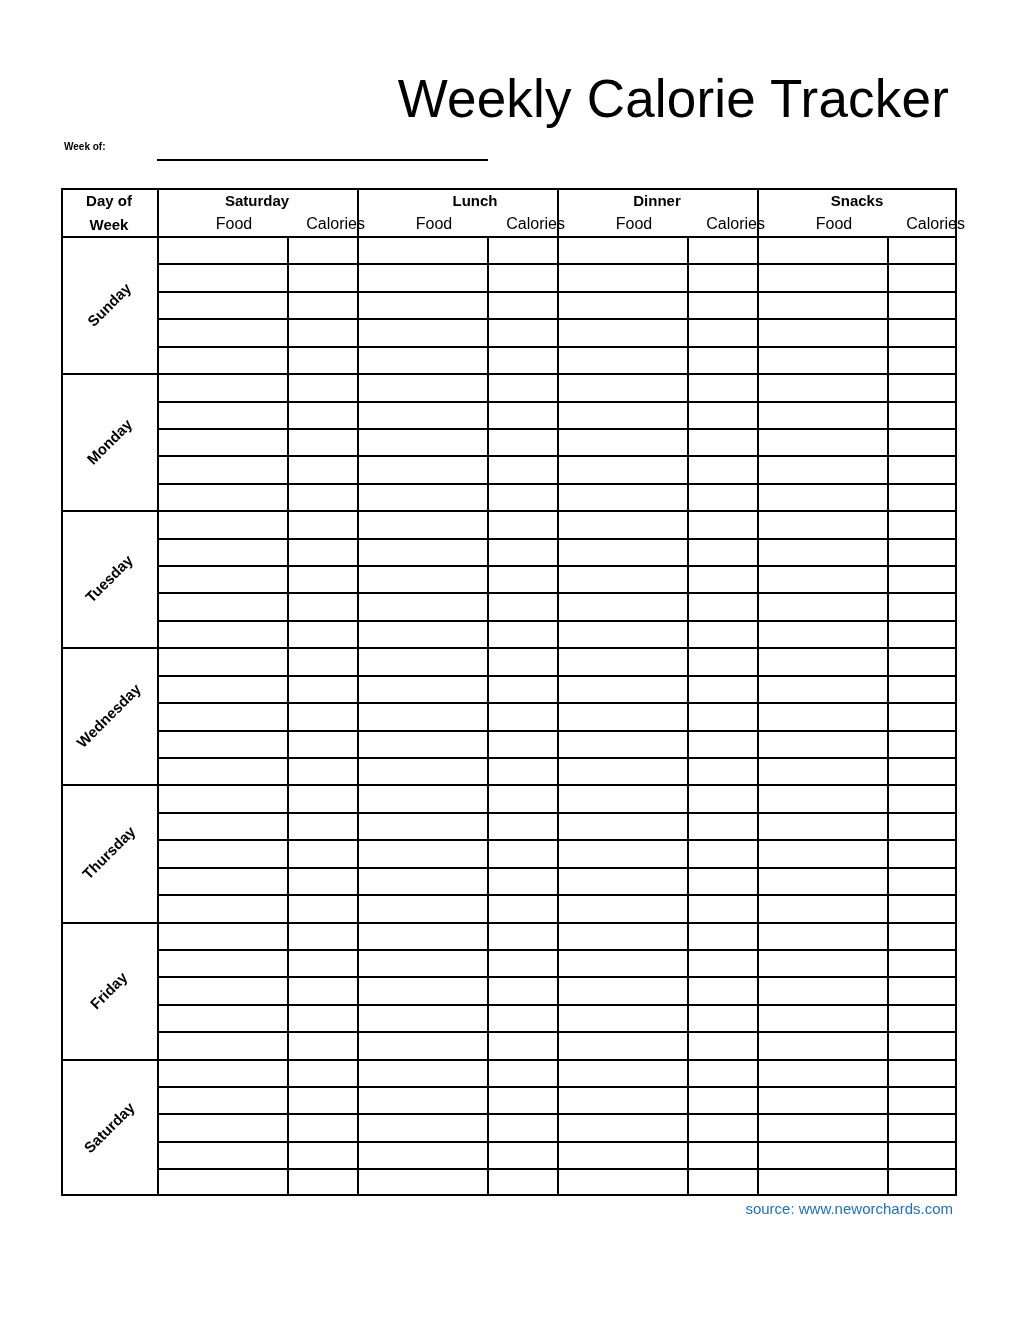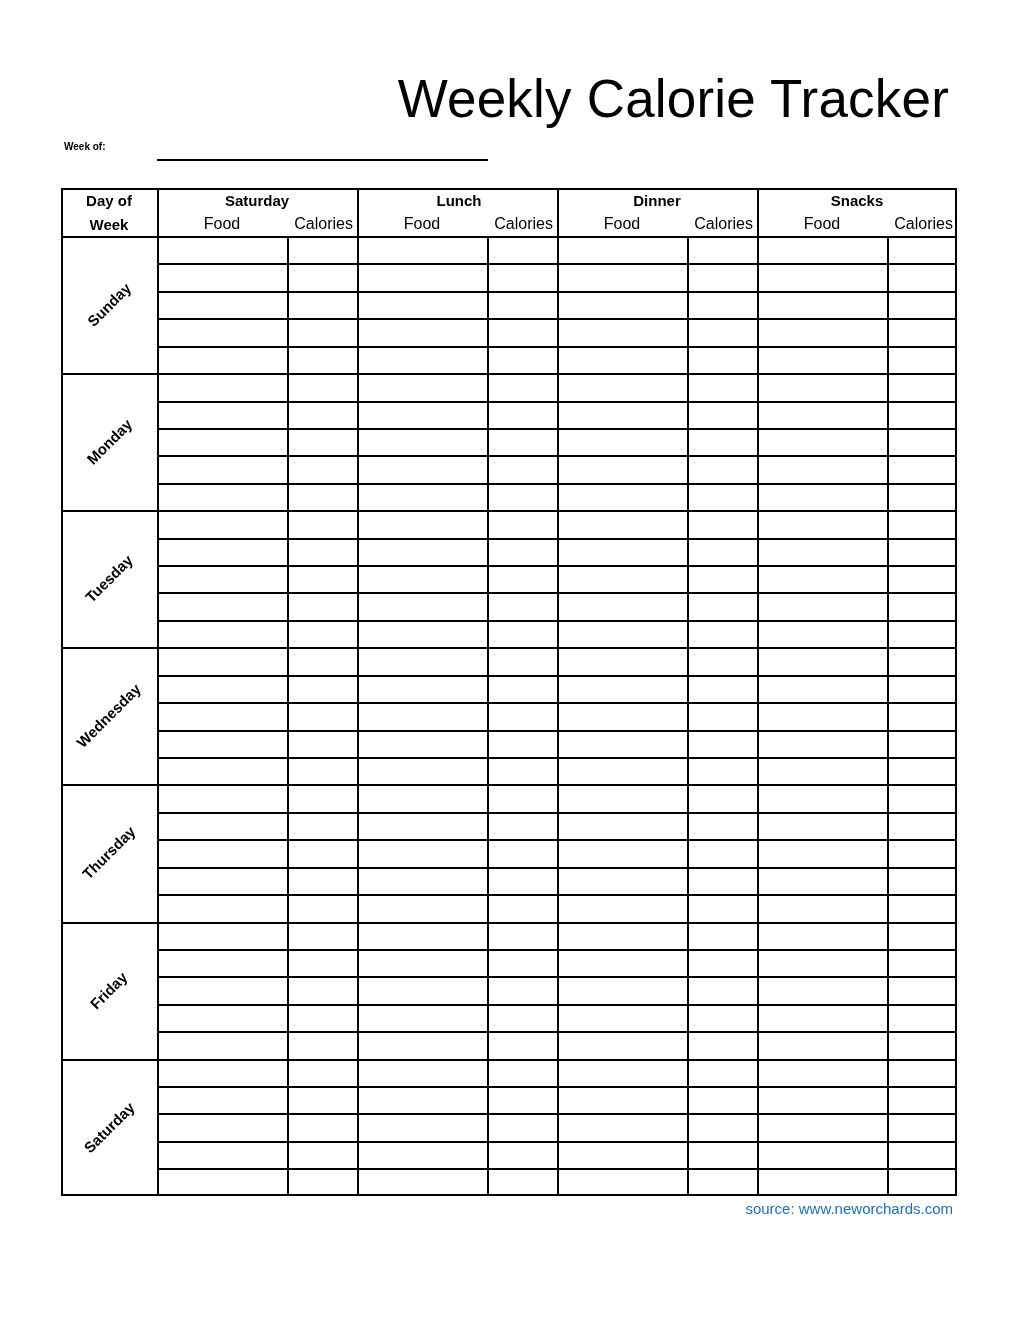--- a/index.html
+++ b/index.html
@@ -3,21 +3,21 @@
 <meta charset="utf-8">
 <style>
   html, body { margin: 0; padding: 0; background: #ffffff; }
   body { width: 1020px; height: 1320px; position: relative; font-family: "Liberation Sans", "DejaVu Sans", sans-serif; color: #000; }
   .title { position: absolute; right: 71px; top: 68px; font-size: 53px; font-weight: normal; letter-spacing: 0.2px; }
   .weekof-label { position: absolute; left: 64px; top: 141px; font-size: 10px; font-weight: bold; }
   .weekof-line { position: absolute; left: 157px; top: 159px; width: 331px; height: 2px; background: #000; }
   .grid { position: absolute; left: 61px; top: 188px; width: 896px; height: 1008px; }
   .hline, .vline { position: absolute; background: #000; }
   .hdr-meal { position: absolute; font-size: 15px; font-weight: bold; text-align: center; top: 4px; }
-  .hdr-sub { position: absolute; font-size: 16px; top: 27px; }
+  .hdr-sub { position: absolute; font-size: 16px; top: 27px; margin-left: 12px; }
   .hdr-day { position: absolute; left: 0; width: 96px; text-align: center; font-size: 15px; font-weight: bold; line-height: 24px; top: 1px; }
   .day-label { position: absolute; left: 0; width: 96px; height: 137px; display: flex; align-items: center; justify-content: center; }
   .day-label span { display: inline-block; transform: rotate(-45deg); font-size: 15px; font-weight: bold; white-space: nowrap; }
   .cell { position: absolute; }
   .source { position: absolute; right: 67px; top: 1200px; font-size: 15px; color: #1f6fb5; }
 </style>
 </head>
 <body>
 
 <div class="title">Weekly Calorie Tracker</div>
@@ -25,21 +25,21 @@
 <div class="weekof-line"></div>
 
 <div class="grid" id="grid">
   <div class="hdr-day">
     <div>Day of</div>
     <div>Week</div>
   </div>
 <div class="hdr-meal" style="left: 96px; width: 200px;">Saturday</div>
     <div class="hdr-sub" style="left: 96px; width: 130px; text-align: center;">Food</div>
     <div class="hdr-sub" style="left: 226px; width: 66px; text-align: right;">Calories</div>
-    <div class="hdr-meal" style="left: 280px; width: 236px;">Lunch</div>
+    <div class="hdr-meal" style="left: 296px; width: 236px;">Lunch</div>
     <div class="hdr-sub" style="left: 296px; width: 130px; text-align: center;">Food</div>
     <div class="hdr-sub" style="left: 426px; width: 66px; text-align: right;">Calories</div>
     <div class="hdr-meal" style="left: 496px; width: 200px; text-align: center;">Dinner</div>
     <div class="hdr-sub" style="left: 496px; width: 130px; text-align: center;">Food</div>
     <div class="hdr-sub" style="left: 626px; width: 66px; text-align: right;">Calories</div>
     <div class="hdr-meal" style="left: 696px; width: 200px;">Snacks</div>
     <div class="hdr-sub" style="left: 696px; width: 130px; text-align: center;">Food</div>
     <div class="hdr-sub" style="left: 826px; width: 66px; text-align: right;">Calories</div>
     <div class="hline" style="left: 0px; top: 0px; width: 896px; height: 2px;"></div>
     <div class="hline" style="left: 0px; top: 1006px; width: 896px; height: 2px;"></div>

